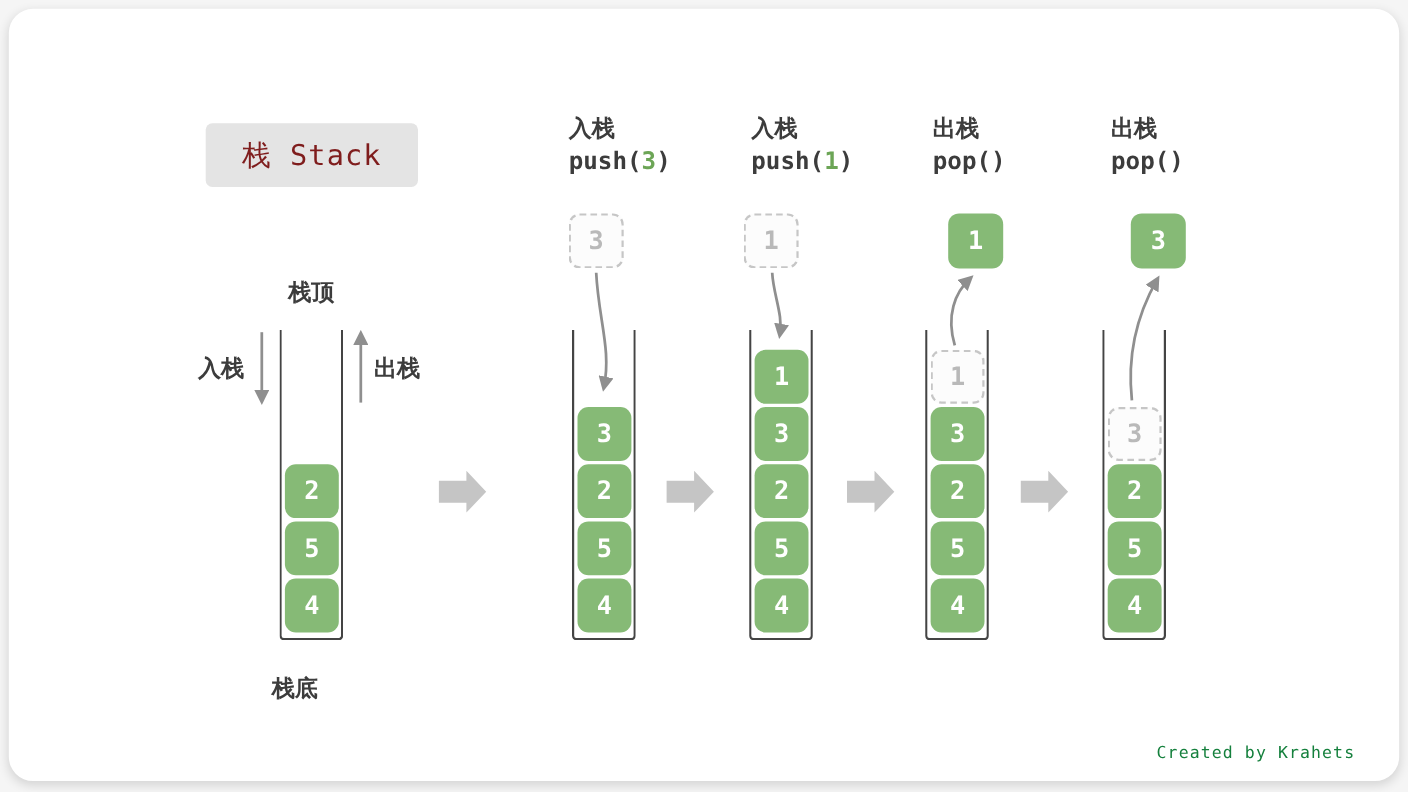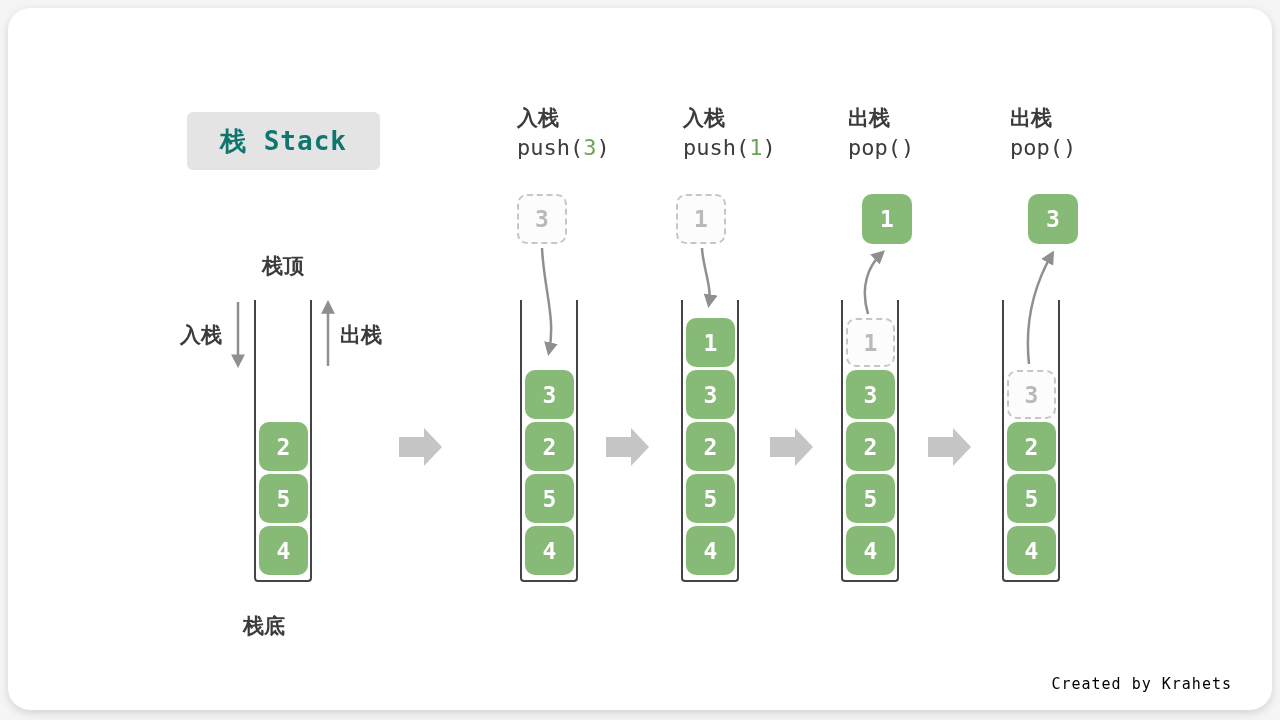--- a/index.html
+++ b/index.html
@@ -11,35 +11,35 @@
     background: #ffffff; border-radius: 22px;
     box-shadow: 0 3px 10px rgba(0,0,0,0.14);
   }
 
   
   .title-box {
     position: absolute; left: 187px; top: 112px; width: 193px; height: 58px;
     background: #e4e4e4; border-radius: 6px;
     display: flex; align-items: center; justify-content: center;
     font-family: "DejaVu Sans Mono", monospace;
-    font-size: 26px; font-weight: bold; color: #0f766e; letter-spacing: 1px;
+    font-size: 26px; font-weight: normal; color: #7f1d1d; letter-spacing: 1px;
   }
 
   
   .cn-label {
     position: absolute; font-size: 21px; font-weight: bold; color: #3c3c3c;
     white-space: nowrap;
   }
 
   
   .op-group { position: absolute; top: 104px; }
   .op-action { font-size: 21px; font-weight: bold; color: #3c3c3c; line-height: 28px; }
   .op-code {
     font-family: "DejaVu Sans Mono", monospace;
-    font-size: 22px; font-weight: normal; color: #3c3c3c; line-height: 32px;
+    font-size: 22px; font-weight: bold; color: #3c3c3c; line-height: 32px;
     white-space: nowrap;
   }
   .op-arg { color: #6ca556; }
 
   
   .stack-container {
     position: absolute; top: 300px; width: 58px; height: 282px;
     border-left: 2px solid #444444; border-right: 2px solid #444444;
     border-bottom: 2px solid #444444;
     border-radius: 0 0 4px 4px;
@@ -58,36 +58,36 @@
     background: #fcfcfc; border: 2px dashed #c6c6c6; border-radius: 10px;
     display: flex; align-items: center; justify-content: center;
     font-family: "DejaVu Sans Mono", monospace;
     font-size: 23px; font-weight: bold; color: #b9b9b9;
   }
   .float-box { top: 194px; width: 50px; height: 50px; }
 
   .watermark {
     position: absolute; right: 48px; top: 675px;
     font-family: "DejaVu Sans Mono", monospace;
-    font-size: 15px; color: #000000; letter-spacing: 1px;
+    font-size: 15px; color: #15803d; letter-spacing: 1px;
   }
 
   svg.overlay { position: absolute; left: 0; top: 0; pointer-events: none; }
 </style>
 </head>
 <body>
 
 <div class="card"></div>
 
 <div class="title-box">
   <span>栈 Stack</span>
 </div>
 
 <div class="cn-label" style="left:233px; top:252px; width:100px; text-align:center;">栈顶</div>
-<div class="cn-label" style="left:243px; top:612px; width:100px; ">栈底</div>
+<div class="cn-label" style="left:218px; top:612px; width:100px; text-align:center;">栈底</div>
 
 <div class="cn-label" style="left:160px; top:321px; width:62px; text-align:right;">入栈</div>
 <div class="cn-label" style="left:340px; top:321px; width:62px; text-align:left;">出栈</div>
 
 <div class="op-group" style="left:517px;">
   <div class="op-action">入栈</div>
   <div class="op-code"><span>push(</span><span class="op-arg">3</span><span>)</span></div>
 </div>
 <div class="op-group" style="left:683px;">
   <div class="op-action">入栈</div>

